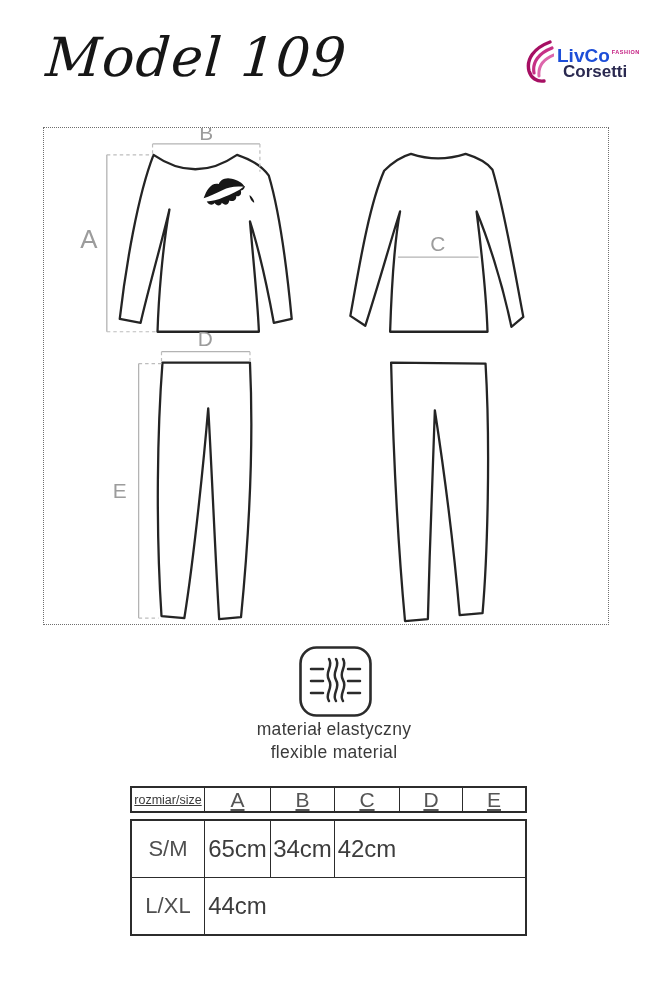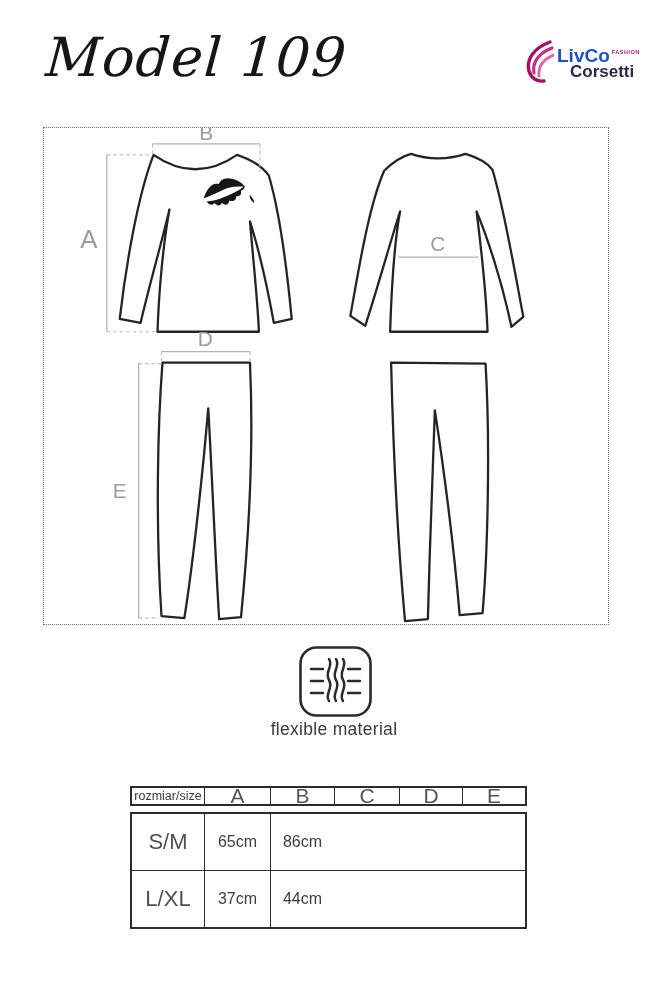--- a/index.html
+++ b/index.html
@@ -13,21 +13,21 @@
     font-family:"DejaVu Serif",serif;font-style:italic;
     font-size:54px;color:#161616;letter-spacing:1px;transform:skewX(-4deg);
     white-space:nowrap;
   }
   .logo{position:absolute;left:524px;top:40px;display:flex;align-items:flex-start;}
   .logo-swirl{width:30px;height:44px;margin-right:3px;}
   .logo-text{line-height:1;padding-top:6px;}
   .logo-line1{display:flex;align-items:flex-start;}
   .logo-brand{font-size:19px;font-weight:bold;color:#1d4ed8;letter-spacing:0px;}
   .logo-fashion{font-size:5.5px;font-weight:bold;color:#c2187e;letter-spacing:.5px;margin-left:2px;margin-top:4px;}
-  .logo-brand2{font-size:17px;font-weight:bold;color:#2a2950;margin-top:-2px;margin-left:13px;}
+  .logo-brand2{font-size:17px;font-weight:bold;color:#2a2950;margin-top:-2px;margin-left:6px;}
   
   .dash-frame{
     position:absolute;left:43px;top:127px;width:564px;height:496px;
     border:1.5px dotted #6f6f6f;
   }
   .diagram{position:absolute;left:0;top:0;width:100%;height:100%;}
   .garment{fill:#ffffff;stroke:#242424;stroke-width:2.3;stroke-linejoin:round;stroke-linecap:round;}
   .dimline{stroke:#b3b3b3;stroke-width:1.3;fill:none;}
   .dimdash{stroke:#bdbdbd;stroke-width:1.2;fill:none;stroke-dasharray:3.5,3;}
   .dimtext{fill:#9c9c9c;font-family:"Liberation Sans",sans-serif;font-size:21px;text-anchor:middle;}
@@ -43,27 +43,27 @@
   }
   
   .size-table{position:absolute;left:130px;top:786px;}
   .tbl-header,.tbl-row{
     display:grid;grid-template-columns:72px 66px 64px 65px 63px 63px;
   }
   .tbl-header{border:2px solid #2c2c2c;}
   .tbl-body{border:2px solid #2c2c2c;margin-top:6px;}
   .tbl-row + .tbl-row{border-top:1.5px solid #2c2c2c;}
   .th,.td{display:flex;align-items:center;justify-content:center;}
-  .th{height:16px;}
+  .th{height:23px;text-decoration:underline;}
   .td{height:56px;}
   .th + .th, .td + .td{border-left:1.5px solid #2c2c2c;}
   .th-first{font-size:12.5px;color:#3a3a3a;}
   .th-letter{font-size:21px;color:#555555;}
   .td-label{font-size:22px;color:#4f4f4f;}
-  .td-val{font-size:16px;color:#3d3d3d;}
+  .td-val{font-size:24px;color:#3d3d3d;}
 </style>
 </head>
 <body>
 
 <div class="model-title">Model 109</div>
 
 <div class="logo">
   <svg class="logo-swirl" viewBox="0 0 30 44">
     <path d="M26 2 C10 8, 2 19, 5 31 C7 38, 13 42, 20 41" stroke="#a60f63" stroke-width="3.4" fill="none" stroke-linecap="round"></path>
     <path d="M28 8 C15 13, 8 22, 10 33" stroke="#c62f85" stroke-width="3.2" fill="none" stroke-linecap="round"></path>
@@ -137,37 +137,38 @@
   <line x1="12" y1="47" x2="24" y2="47"></line>
   <line x1="49" y1="23" x2="61" y2="23"></line>
   <line x1="49" y1="35" x2="61" y2="35"></line>
   <line x1="49" y1="47" x2="61" y2="47"></line>
   <path d="M30 13 c 5 7 -5 13 0 21 c 5 8 -5 14 0 21"></path>
   <path d="M37 13 c 5 7 -5 13 0 21 c 5 8 -5 14 0 21"></path>
   <path d="M44 13 c 5 7 -5 13 0 21 c 5 8 -5 14 0 21"></path>
 </svg>
 
 <div class="material-caption">
+  <div>materiał elastyczny</div>
   <div>flexible material</div>
 </div>
 
 <div class="size-table">
   <div class="tbl-header">
     <div class="th th-first">rozmiar/size</div>
     <div class="th th-letter">A</div>
     <div class="th th-letter">B</div>
     <div class="th th-letter">C</div>
     <div class="th th-letter">D</div>
     <div class="th th-letter">E</div>
   </div>
   <div class="tbl-body">
     <div class="tbl-row">
       <div class="td td-label">S/M</div>
       <div class="td td-val">65cm</div>
-      <div class="td td-val">86cm</div>
+      <div class="td td-val">34cm</div>
+      <div class="td td-val">42cm</div>
     </div>
     <div class="tbl-row">
       <div class="td td-label">L/XL</div>
-      <div class="td td-val">37cm</div>
       <div class="td td-val">44cm</div>
     </div>
   </div>
 </div>
 
 </body></html>

